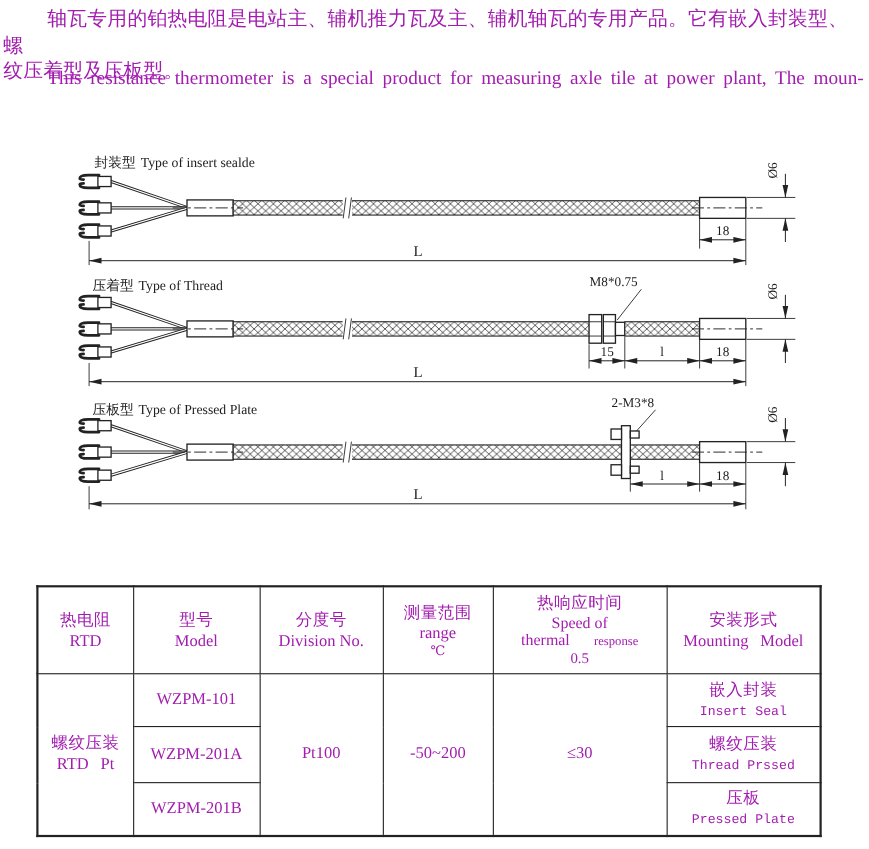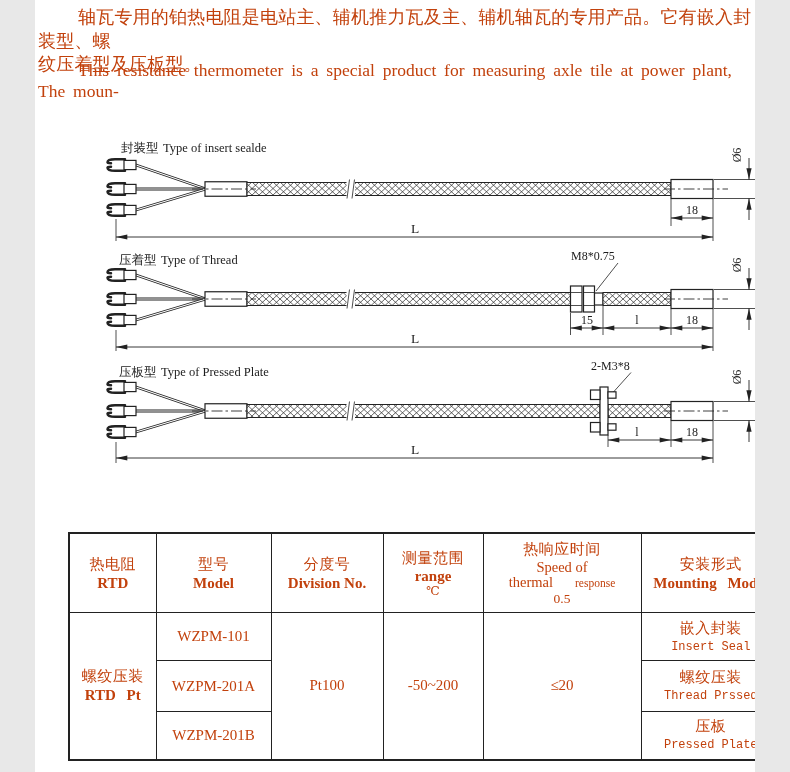--- a/index.html
+++ b/index.html
@@ -1,18 +1,18 @@
 <!DOCTYPE html>
 <html><head>
 <meta charset="utf-8">
 <style>
   html,body{margin:0;padding:0;background:#e8e8e8;}
   .page{
-    position:relative;width:720px;height:772px;background:#ffffff;
-    font-family:"Liberation Serif","DejaVu Serif",serif;color:#c2410c;
+    position:relative;width:790px;height:772px;background:#ffffff;
+    font-family:"Liberation Serif","DejaVu Serif",serif;color:#a21caf;
     overflow:hidden;margin:0 auto;
   }
   
   .intro{position:absolute;left:3px;right:3px;top:6px;}
   .zhline{font-size:18px;line-height:23.5px;letter-spacing:0.2px;}
   .indent{text-indent:40px;}
   .enline{position:absolute;left:3px;right:3px;top:60px;font-size:17.5px;word-spacing:3.5px;}
   
   .draw{position:absolute;left:0;top:125px;}
   .thin{stroke:#222;stroke-width:0.8;fill:none;}
@@ -29,21 +29,21 @@
   .mid{text-anchor:middle;}
   
   .spec{
     position:absolute;left:33px;top:532px;border-collapse:collapse;table-layout:fixed;
     width:712px;border:2.5px solid #222;
   }
   .spec th,.spec td{border:1.5px solid #222;text-align:center;vertical-align:middle;padding:0;font-weight:normal;}
   .hrow th{height:78px;}
   .r1{height:48px;} .r2{height:51px;} .r3{height:48px;}
   .zh{font-size:15px;letter-spacing:0.5px;line-height:20px;}
-  .en{font-size:15px;line-height:19px;font-weight:bold;}
+  .en{font-size:15px;line-height:19px;}
   .ws{word-spacing:7px;}
   .unit{font-size:12px;line-height:14px;}
   .sp1{font-size:14.5px;line-height:16px;}
   .sp-row{display:flex;justify-content:center;align-items:baseline;gap:22px;line-height:15px;}
   .sp-a{font-size:14.5px;} .sp-b{font-size:11.5px;}
   .sp-v{font-size:13.5px;line-height:16px;}
   .mono{font-family:"Liberation Mono","DejaVu Sans Mono",monospace;font-size:12px;line-height:18px;}
 </style>
 </head>
 <body>
@@ -300,21 +300,21 @@
       </th>
     </tr>
     <tr class="r1">
       <td rowspan="3">
         <div class="zh">螺纹压装</div>
         <div class="en ws">RTD Pt</div>
       </td>
       <td class="en">WZPM-101</td>
       <td rowspan="3" class="en">Pt100</td>
       <td rowspan="3" class="en">-50~200</td>
-      <td rowspan="3" class="en">≤20</td>
+      <td rowspan="3" class="en">≤30</td>
       <td>
         <div class="zh">嵌入封装</div>
         <div class="mono">Insert Seal</div>
       </td>
     </tr>
     <tr class="r2">
       <td class="en">WZPM-201A</td>
       <td>
         <div class="zh">螺纹压装</div>
         <div class="mono">Thread Prssed</div>

